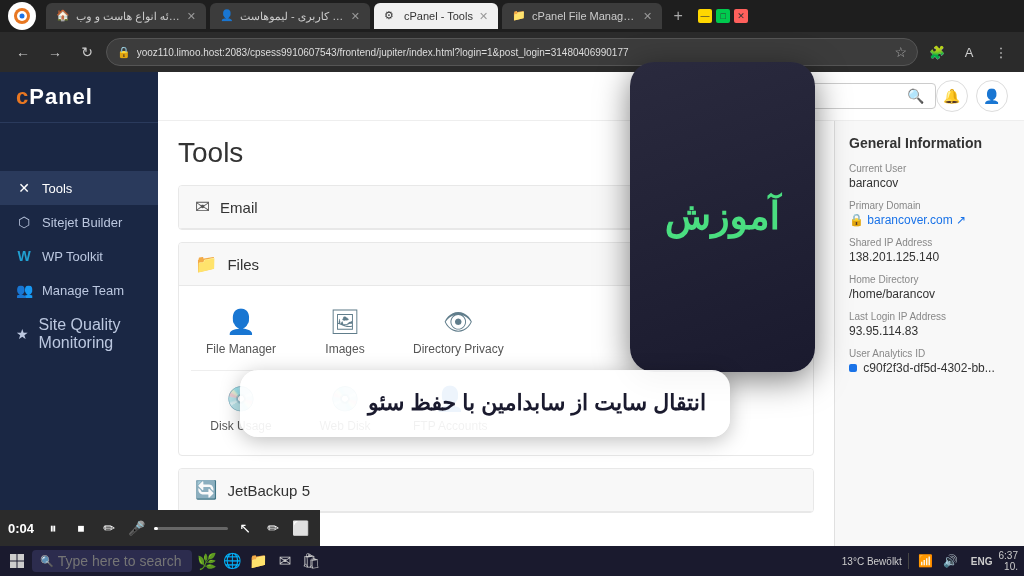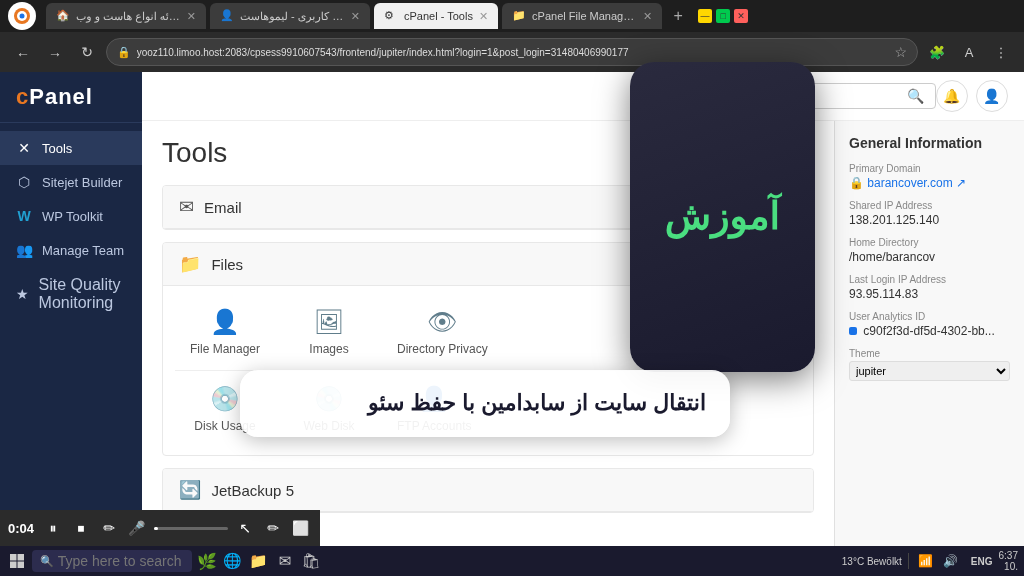--- a/index.html
+++ b/index.html
@@ -118,26 +118,27 @@
 
     
     .main-content {
       display: flex;
       height: calc(576px - 72px - 30px);
       background: #f0f0f0;
     }
 
     
     .sidebar {
-      width: 142px;
+      width: 158px;
       background: #1a2744;
       display: flex;
       flex-direction: column;
       padding: 0;
       flex-shrink: 0;
+      gap: 40px;
     }
     .cpanel-logo {
       padding: 12px 16px;
       border-bottom: 1px solid #2a3a5c;
     }
     .cpanel-logo-text {
       color: #fff;
       font-size: 22px;
       font-weight: bold;
       letter-spacing: 1px;
@@ -558,20 +559,24 @@
           <div class="tools-section-header">
             <span class="section-icon" style="color:#e87722;">🔄</span>
             <span class="section-title">JetBackup 5</span>
           </div>
         </div>
       </div>
 
       <div class="info-panel">
         <div class="info-panel-title">General Information</div>
 
+        <div class="info-row">
+          <div class="info-label">Current User</div>
+          <div class="info-value">barancov</div>
+        </div>
 
         <div class="info-row">
           <div class="info-label">Primary Domain</div>
           <div class="info-value link">
             <span>🔒</span>
             <span>barancover.com</span>
             <span>↗</span>
           </div>
         </div>
 
@@ -591,26 +596,20 @@
         </div>
 
         <div class="info-row">
           <div class="info-label">User Analytics ID</div>
           <div class="info-value">
             <span style="display:inline-block;width:8px;height:8px;background:#1a73e8;border-radius:2px;margin-right:3px;"></span>
             <span>c90f2f3d-df5d-4302-bb...</span>
           </div>
         </div>
 
-        <div class="info-row">
-          <div class="info-label">Theme</div>
-          <select style="font-size:11px;width:100%;border:1px solid #ddd;border-radius:3px;padding:2px;">
-            <option>jupiter</option>
-          </select>
-        </div>
       </div>
     </div>
   </div>
 </div>
 
 <div class="overlay-phone">
   <div class="overlay-text-main">
     <span>آموزش</span><br>
   </div>
 </div>

